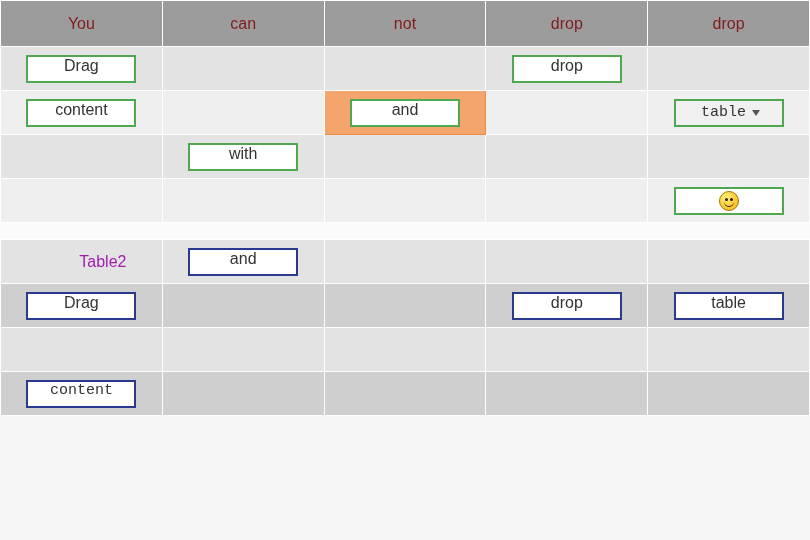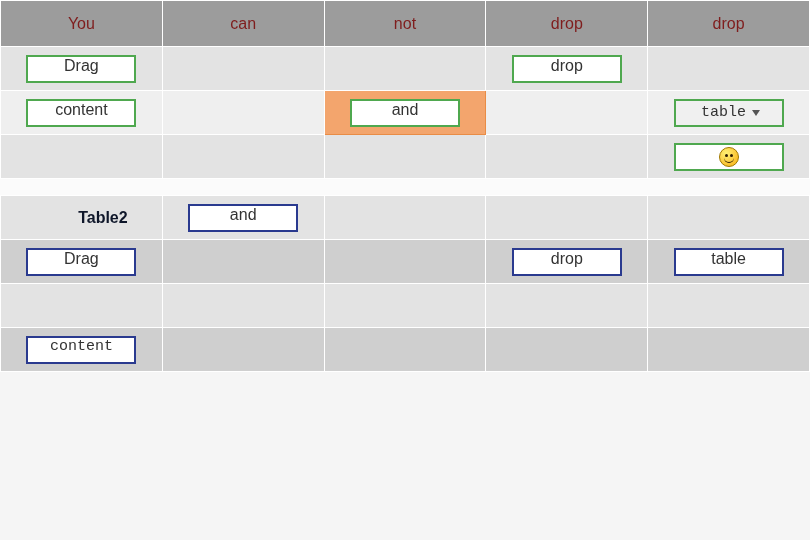--- a/index.html
+++ b/index.html
@@ -39,22 +39,22 @@
   
   .hot {
     background: #f3a56d !important;
     border: 1px solid #e98c46 !important;
   }
   
   .t2 tr:nth-child(odd) td  { background: #e3e3e3; }
   .t2 tr:nth-child(even) td { background: #cfcfcf; }
   .t2 .hdr {
     background: #9c9c9c;
-    color: #0f172a;
-    font-weight: bold;
+    color: #a21caf;
+    font-weight: normal;
     padding-left: 43px;
   }
   
   .box {
     display: inline-flex;
     align-items: flex-start;
     justify-content: center;
     background: #fff;
     min-width: 110px;
     height: 28px;
@@ -175,20 +175,31 @@
     </td>
     <td></td>
     <td>
       <span class="dropdown">
         <span>table</span>
         <span class="chev"></span>
       </span>
     </td>
   </tr>
 
+  <tr>
+    <td></td>
+    <td>
+      <span class="box green">
+            <span>with</span>
+          </span>
+    </td>
+    <td></td>
+    <td></td>
+    <td></td>
+  </tr>
 
 
   <tr>
     <td></td>
     <td></td>
     <td></td>
     <td></td>
     <td>
       <span class="smiley-box">
         <span class="smiley">

